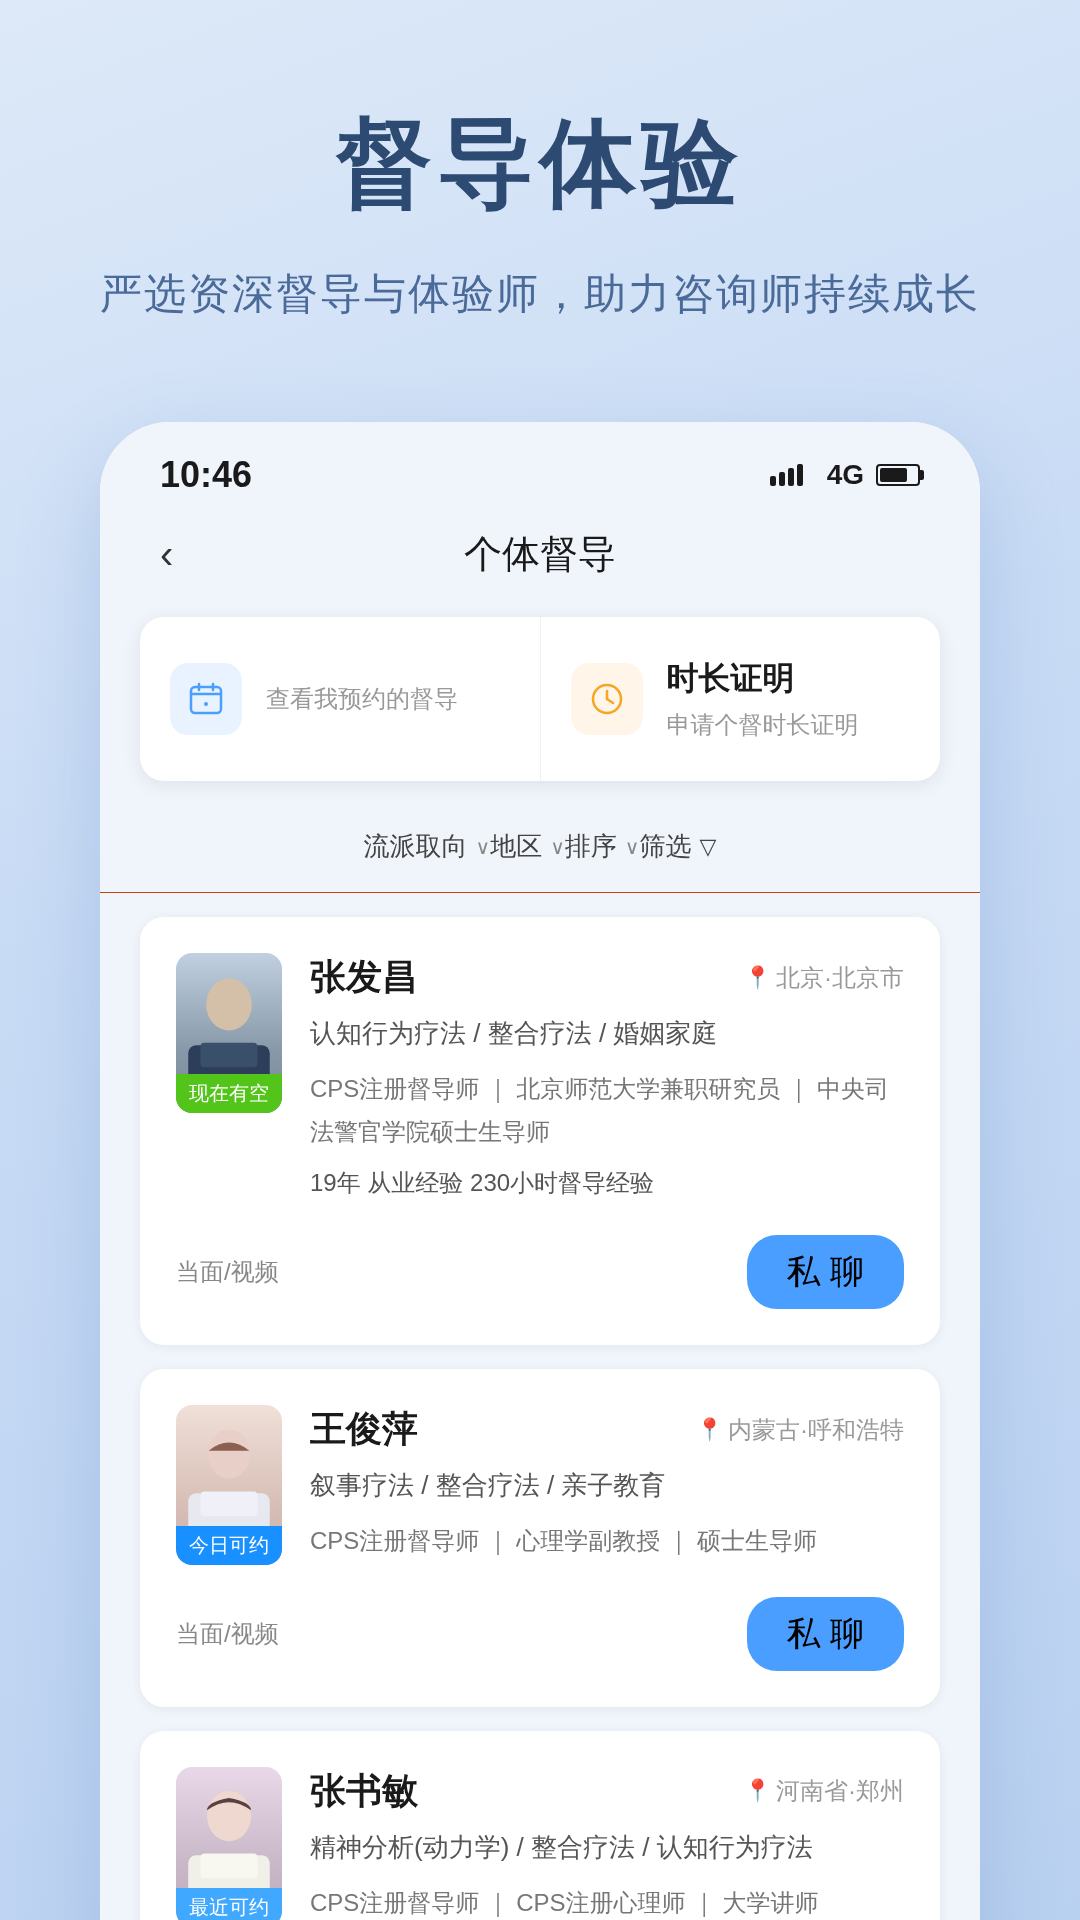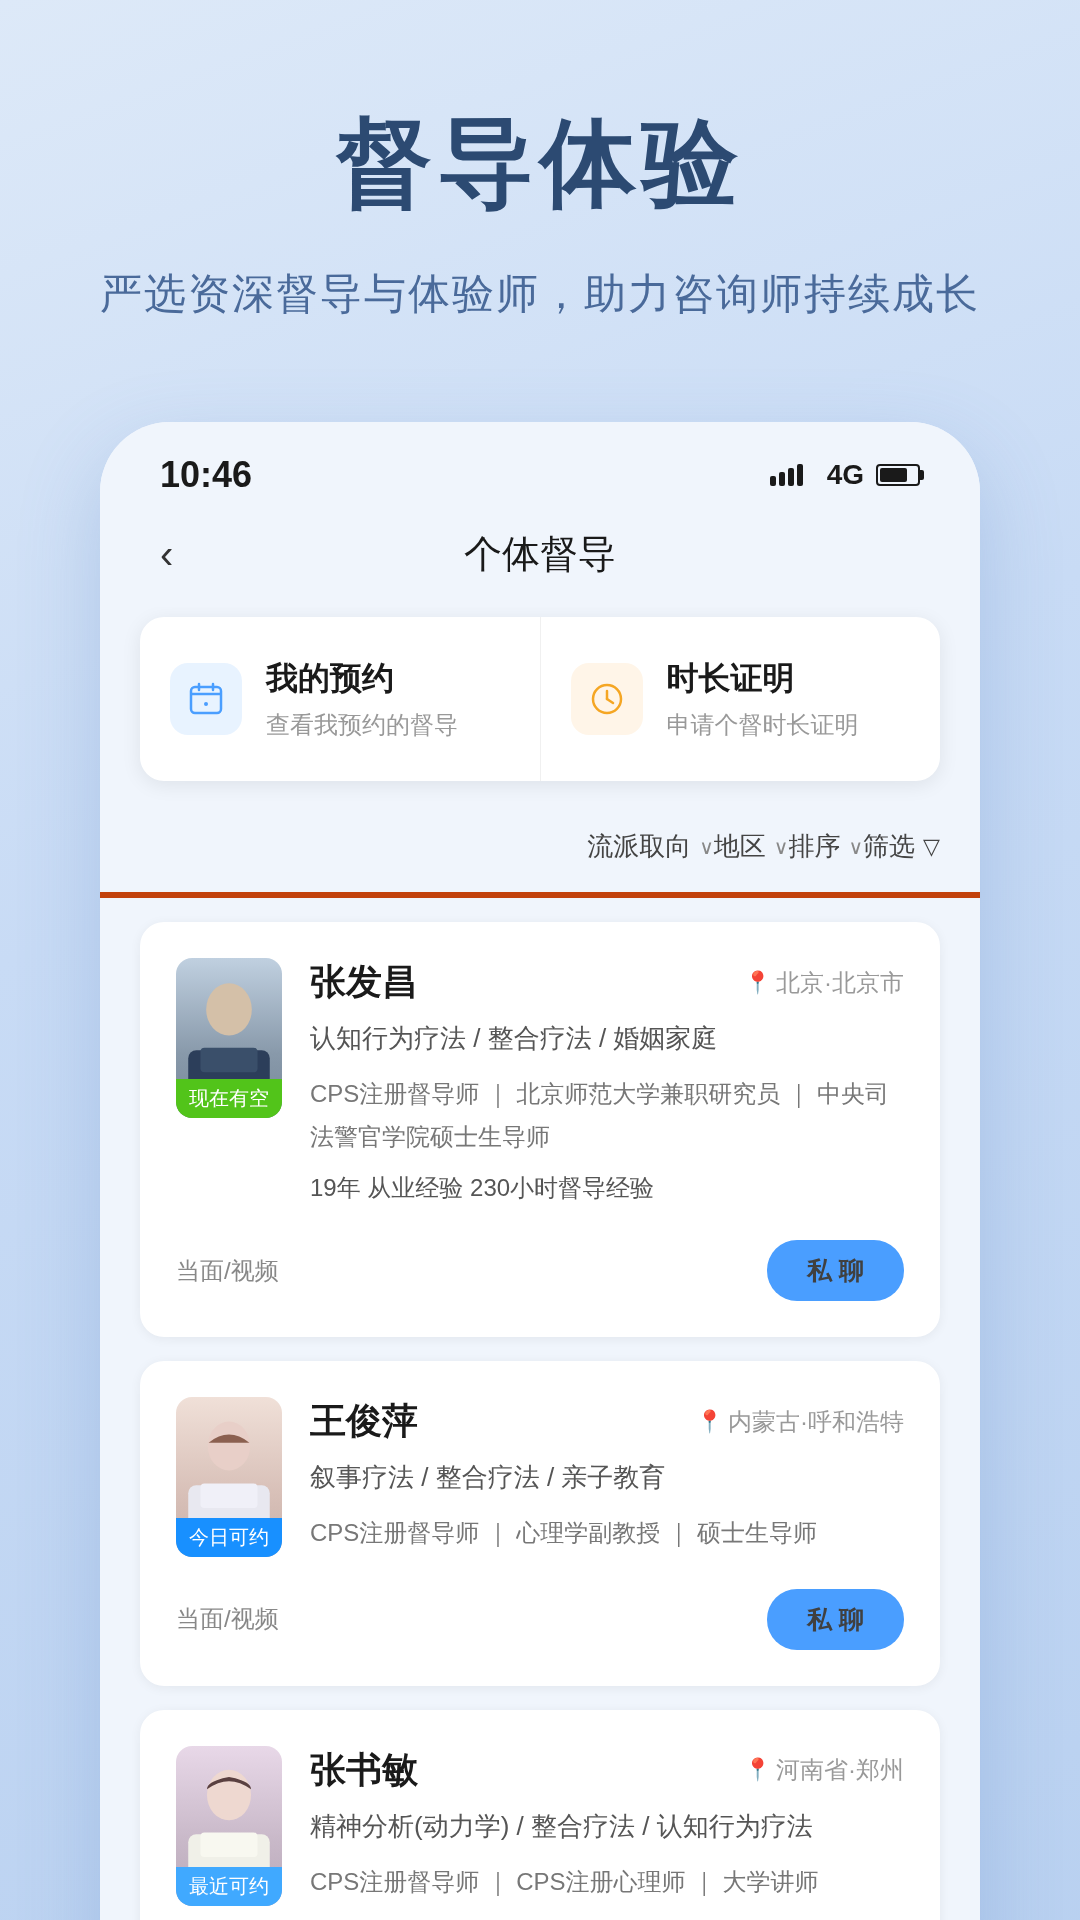--- a/index.html
+++ b/index.html
@@ -176,23 +176,23 @@
       margin-bottom: 8px;
     }
     .action-card-desc {
       font-size: 24px;
       color: #999;
     }
 
     
     .filter-bar {
       display: flex;
-      justify-content: flex-end;
+      justify-content: center;
       padding: 28px 40px;
-      border-bottom: 6px solid #c2410c;
+      border-bottom: 1px solid #c2410c;
       margin: 20px 0 0;
       background: #f0f5fc;
     }
     .filter-item {
       display: flex;
       align-items: center;
       gap: 8px;
       font-size: 26px;
       color: #444;
       cursor: pointer;
@@ -287,27 +287,27 @@
       display: flex;
       justify-content: space-between;
       align-items: center;
     }
     .supervisor-mode {
       font-size: 24px;
       color: #888;
     }
     .chat-btn {
       background: #4a9eff;
-      color: #404040;
+      color: #000000;
       border: none;
       border-radius: 30px;
       padding: 14px 40px;
-      font-size: 25px;
+      font-size: 34px;
       cursor: pointer;
-      font-weight: 700;
+      font-weight: 400;
     }
 
     
     .avatar-svg {
       width: 100%;
       height: 100%;
       display: flex;
       align-items: center;
       justify-content: center;
     }
@@ -349,21 +349,20 @@
         <div class="action-card-icon icon-blue">
           <svg width="36" height="36" viewBox="0 0 36 36" fill="none">
             <rect x="3" y="6" width="30" height="26" rx="4" stroke="#4a9eff" stroke-width="2.5" fill="none"></rect>
             <line x1="3" y1="13" x2="33" y2="13" stroke="#4a9eff" stroke-width="2.5"></line>
             <line x1="11" y1="3" x2="11" y2="9" stroke="#4a9eff" stroke-width="2.5" stroke-linecap="round"></line>
             <line x1="25" y1="3" x2="25" y2="9" stroke="#4a9eff" stroke-width="2.5" stroke-linecap="round"></line>
             <circle cx="18" cy="23" r="2" fill="#4a9eff"></circle>
           </svg>
         </div>
         <div class="action-card-text">
-          <span class="action-card-title">我的预约</span>
           <span class="action-card-desc">查看我预约的督导</span>
         </div>
       </div>
       <div class="action-card">
         <div class="action-card-icon icon-orange">
           <svg width="36" height="36" viewBox="0 0 36 36" fill="none">
             <circle cx="18" cy="18" r="14" stroke="#f5a623" stroke-width="2.5" fill="none"></circle>
             <line x1="18" y1="10" x2="18" y2="18" stroke="#f5a623" stroke-width="2.5" stroke-linecap="round"></line>
             <line x1="18" y1="18" x2="24" y2="22" stroke="#f5a623" stroke-width="2.5" stroke-linecap="round"></line>
           </svg>

